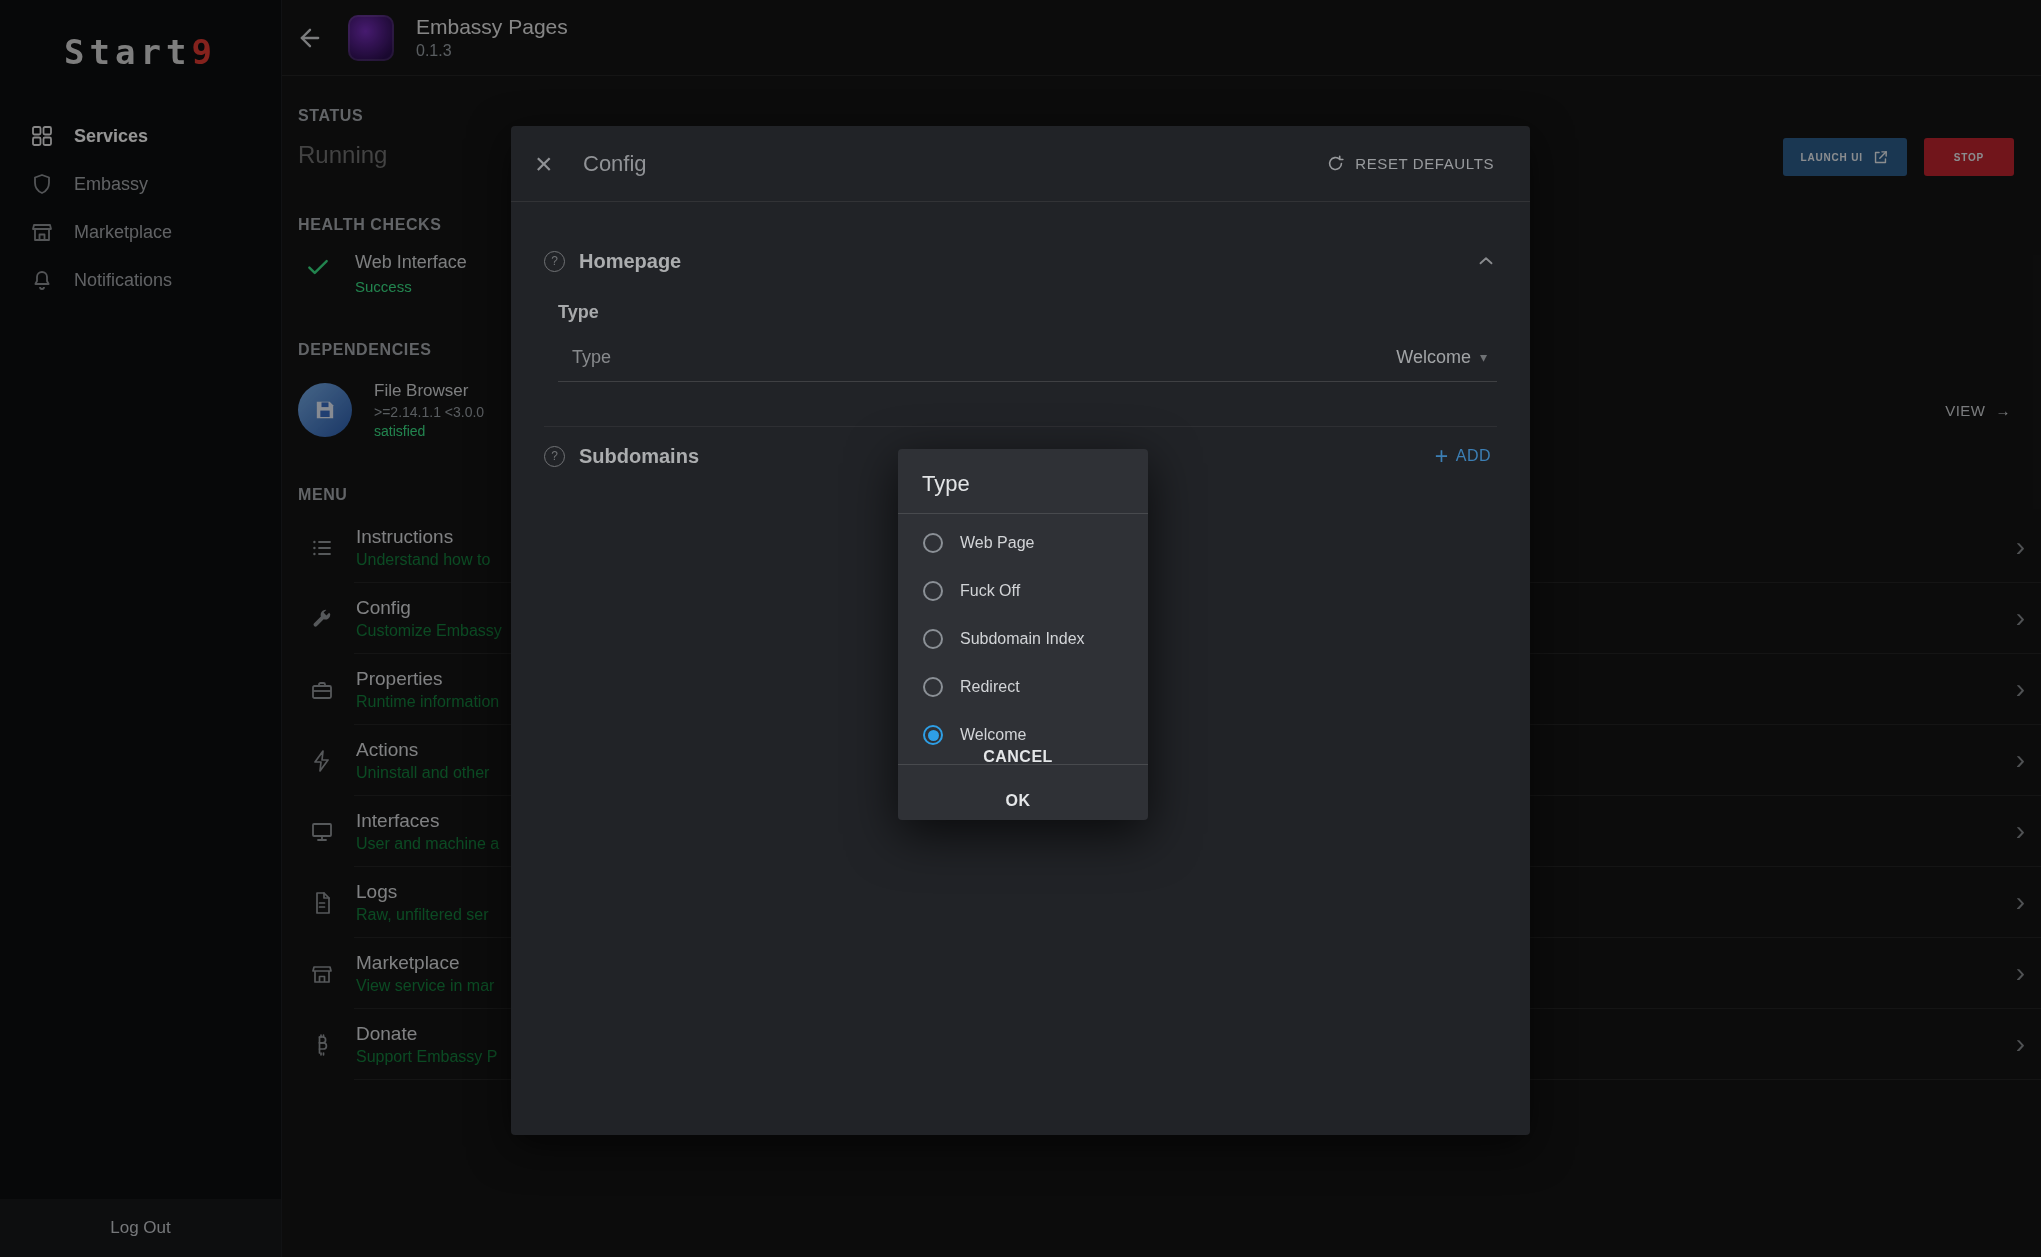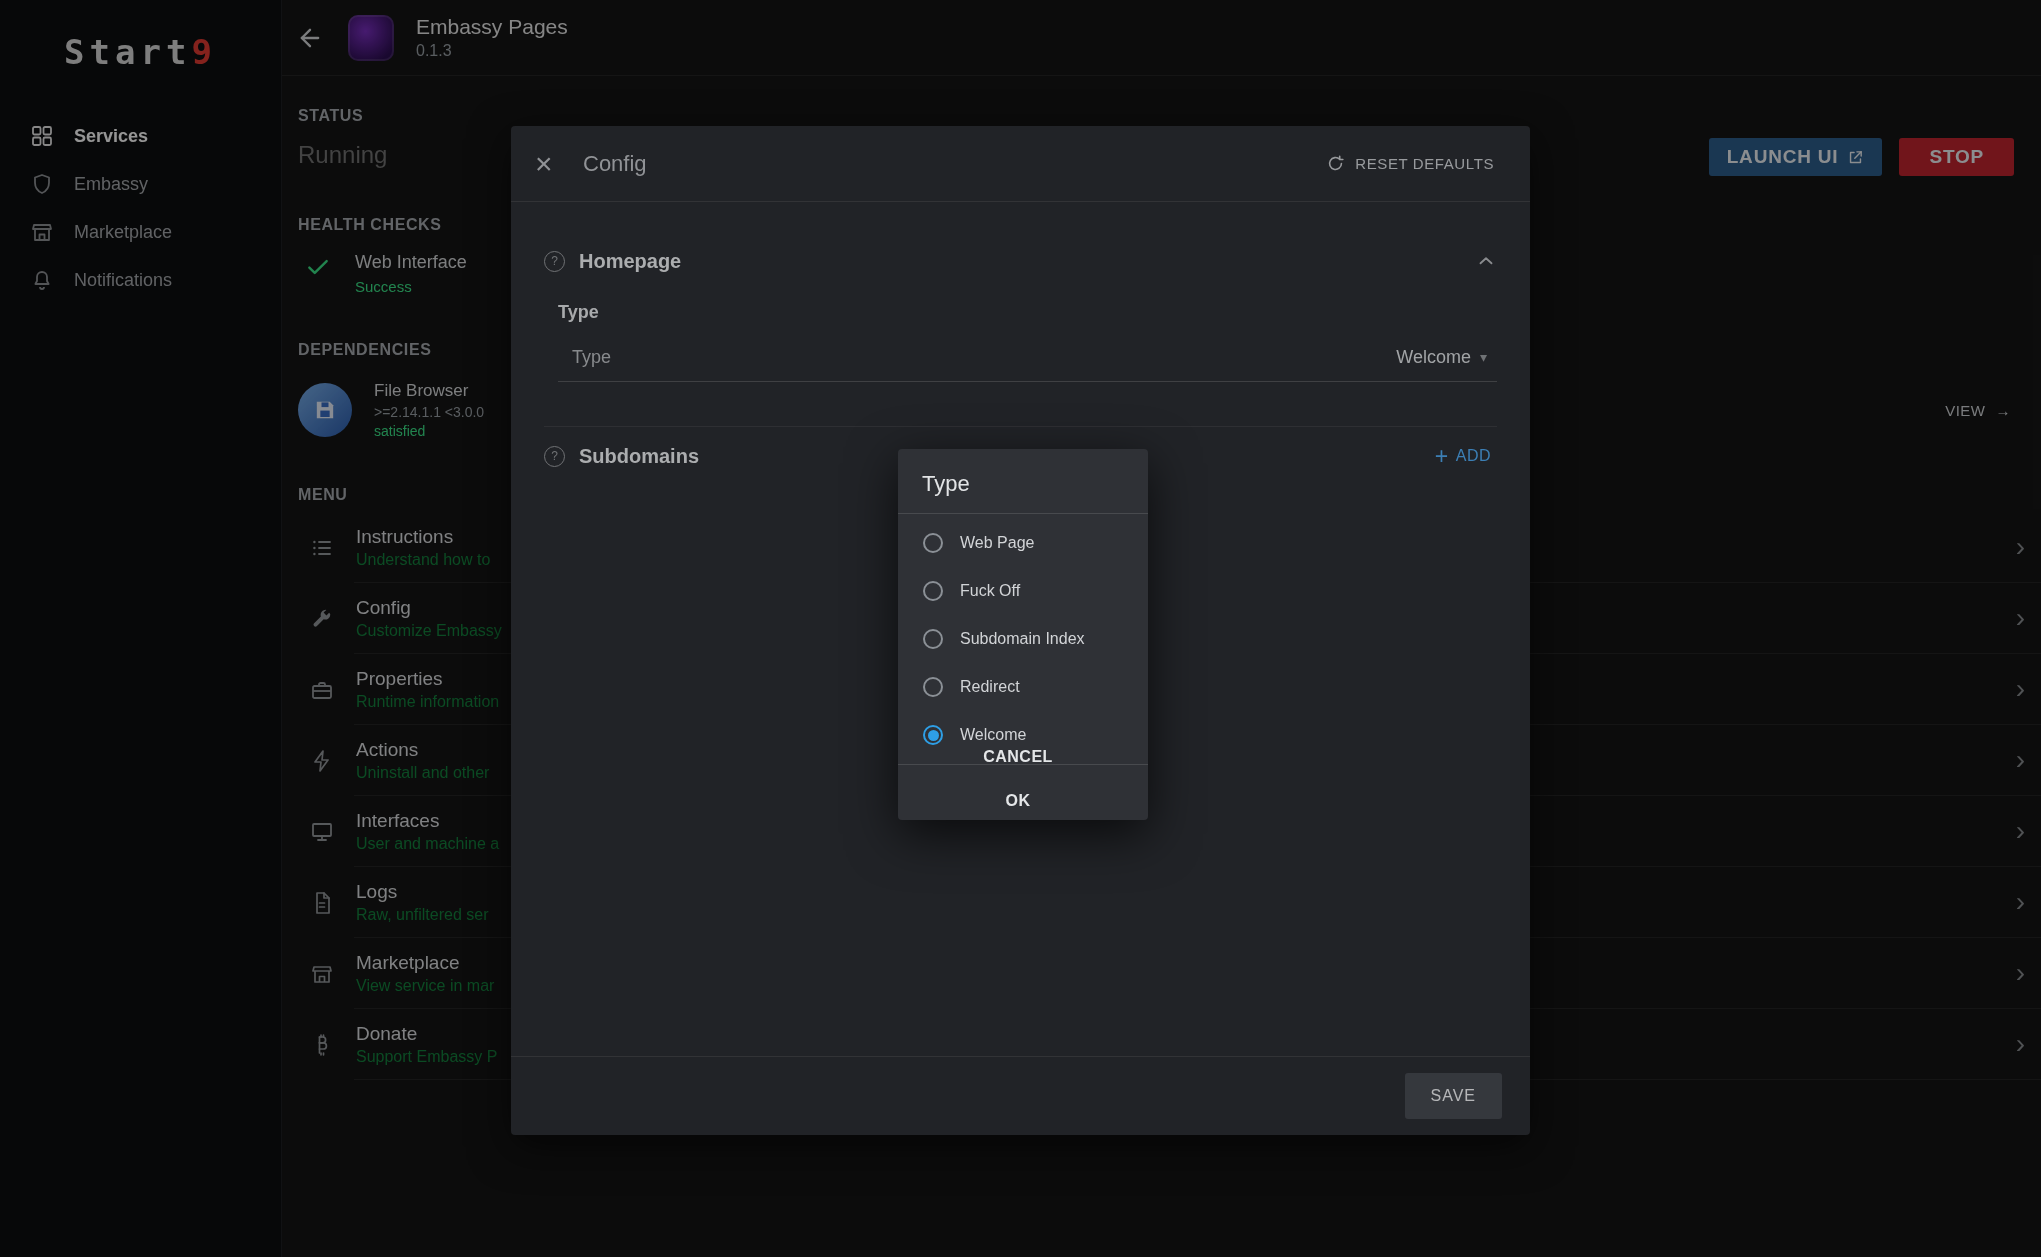--- a/index.html
+++ b/index.html
@@ -21,21 +21,21 @@
   
   .main{position:absolute;left:281px;top:0;right:0;bottom:0;background:#161616;}
   .app-header{height:75px;display:flex;align-items:center;gap:22px;padding-left:15px;border-bottom:1px solid rgba(255,255,255,.07);}
   .back-btn{background:none;border:none;color:#d5d7d9;width:30px;height:30px;padding:0;cursor:pointer;}
   .app-icon{width:46px;height:46px;border-radius:10px;background:radial-gradient(circle at 38% 35%,#7a2fc0,#2d0f52 78%);box-shadow:inset 0 0 0 2px rgba(255,255,255,.10);flex:0 0 auto;}
   .app-title{font-size:21px;color:#e6e6e6;}
   .app-version{font-size:16px;color:#9aa0a6;margin-top:3px;}
   .sec-label{position:absolute;left:17px;font-size:16px;font-weight:bold;letter-spacing:.6px;color:#a9adb2;}
   .running{position:absolute;left:17px;top:141px;font-size:24px;font-weight:500;color:#737373;}
   .top-actions{position:absolute;top:138px;right:27px;display:flex;gap:17px;}
-  .btn{height:38px;border:none;border-radius:3px;font-family:inherit;font-size:19px;font-weight:bold;letter-spacing:.8px;display:flex;align-items:center;gap:9px;padding:0 18px;color:#eef2f6;cursor:pointer;}
+  .btn{height:38px;border:none;border-radius:3px;font-family:inherit;font-size:10px;font-weight:bold;letter-spacing:.8px;display:flex;align-items:center;gap:9px;padding:0 18px;color:#eef2f6;cursor:pointer;}
   .btn-launch{background:#2e5f8e;}
   .btn-stop{background:#c2242f;padding:0 30px;}
   .ext-icon{width:17px;height:17px;display:flex;}
   .health-row{position:absolute;left:24px;top:252px;display:flex;gap:24px;}
   .hc-check{width:26px;height:26px;color:#3be287;margin-top:2px;flex:0 0 auto;}
   .hc-name{font-size:18px;font-weight:500;color:#d6d8da;}
   .hc-result{font-size:15px;color:#3be287;margin-top:5px;}
   .dep-row{position:absolute;left:17px;right:0;top:374px;height:72px;display:flex;align-items:center;gap:22px;}
   .dep-avatar{width:54px;height:54px;border-radius:50%;background:linear-gradient(135deg,#79aee8,#2d5fb0);display:flex;align-items:center;justify-content:center;flex:0 0 auto;}
   .dep-name{font-size:17px;color:#d6d8da;}
@@ -129,20 +129,21 @@
     <div class="nav-item">
       <span class="nav-icon">
         <svg viewBox="0 0 24 24" width="24" height="24" fill="none" stroke="currentColor" stroke-width="1.8" stroke-linejoin="round">
             <path d="M12 4a5 5 0 0 0-5 5v4l-1.6 3h13.2L17 13V9a5 5 0 0 0-5-5z"></path>
             <path d="M10 19a2 2 0 0 0 4 0"></path>
           </svg>
       </span>
       <span>Notifications</span>
     </div>
   </nav>
+  <div class="logout">Log Out</div>
 </aside>
 
 <main class="main">
   <header class="app-header">
     <button class="back-btn">
       <span>
         <svg viewBox="0 0 24 24" width="28" height="28" fill="none" stroke="currentColor" stroke-width="2" stroke-linecap="round" stroke-linejoin="round">
             <path d="M19 12H5"></path>
             <path d="M12 5l-7 7 7 7"></path>
           </svg>
@@ -373,23 +374,20 @@
     <div class="cm-section-row subdomains">
       <span class="help-circle">?</span>
       <span class="cm-section-title">Subdomains</span>
       <button class="cm-add">
         <span class="plus">+</span>
         <span>ADD</span>
       </button>
     </div>
   </div>
 
-  <div class="cm-footer">
-    <button class="cm-save">SAVE</button>
-  </div>
 </div>
 
 <div class="backdrop backdrop-alert"></div>
 
 <div class="type-alert">
   <div class="ta-title">Type</div>
   <div class="ta-options">
     <div class="ta-option">
       <span class="radio"></span>
       <span class="ta-label">Web Page</span>

